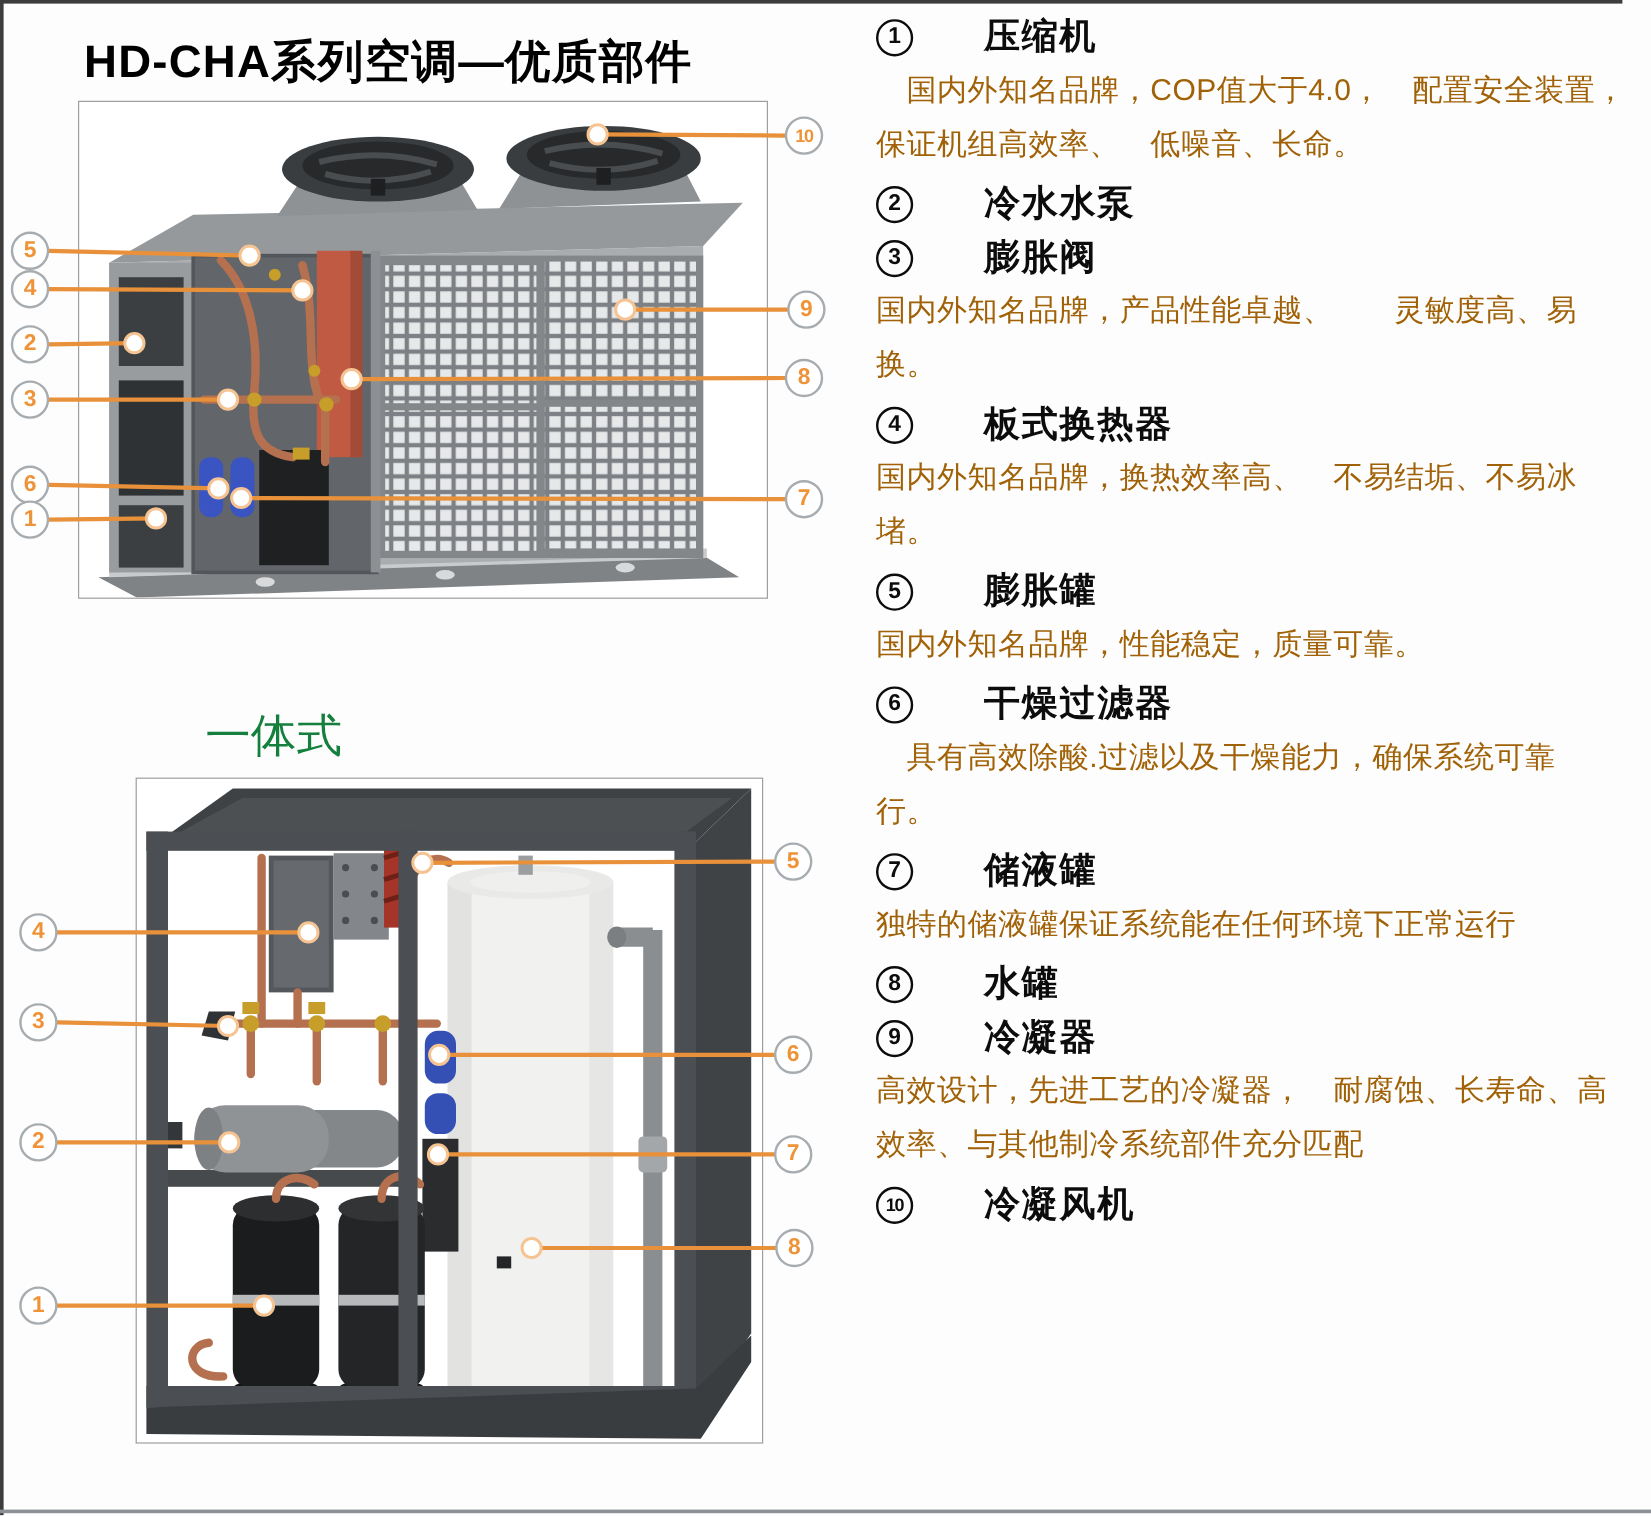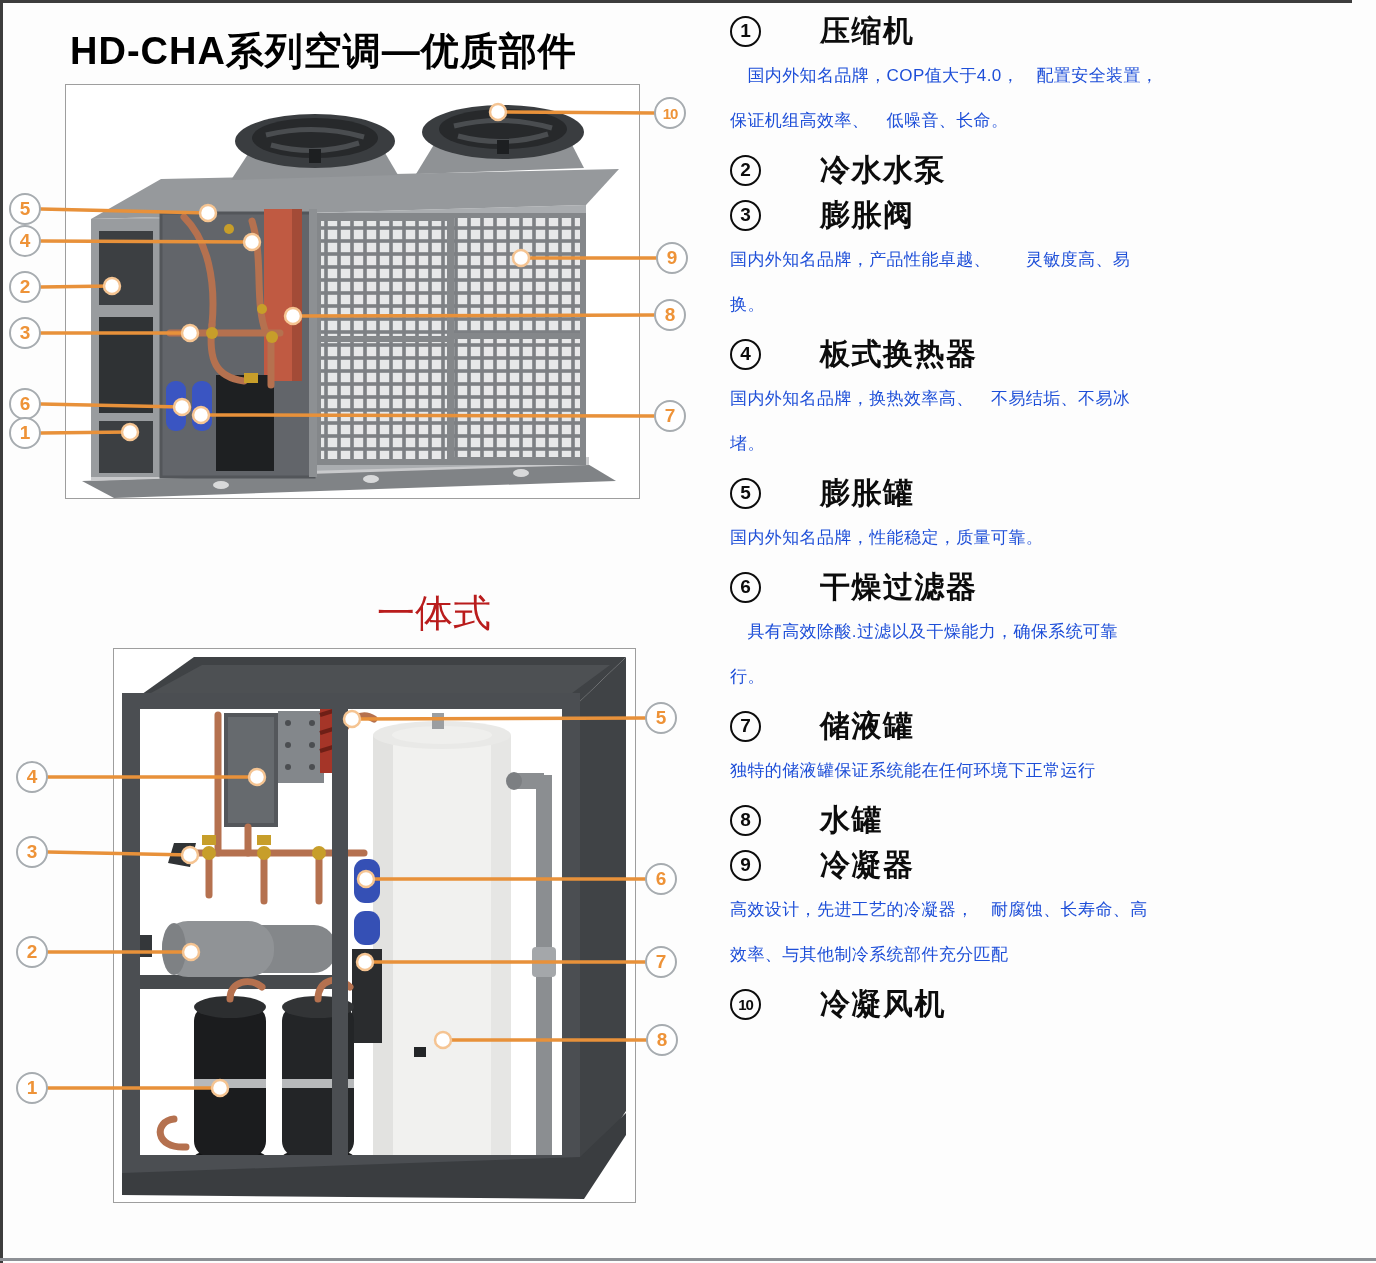--- a/index.html
+++ b/index.html
@@ -24,37 +24,37 @@
 
   .callout{
     position:absolute;width:32px;height:32px;box-sizing:border-box;
     border:2px solid #a7acb0;border-radius:50%;background:#fff;
     display:flex;align-items:center;justify-content:center;
     font-weight:700;font-size:19px;color:#ee9338;z-index:3;
   }
   .callout.wide{font-size:15px;letter-spacing:-1px;}
 
   .fig2-label{
-    position:absolute;left:171px;top:588px;width:320px;text-align:right;
-    font-family:"Liberation Serif","DejaVu Serif",serif;font-size:38px;color:#b91c1c;
+    position:absolute;left:171px;top:588px;width:320px;text-align:left;
+    font-family:"Liberation Serif","DejaVu Serif",serif;font-size:38px;color:#15803d;
   }
 
   .parts{position:absolute;left:730px;top:4px;width:640px;}
   .part{margin-bottom:7px;}
   .part-head{display:flex;align-items:center;gap:15px;margin:9px 0 4px 0;}
   .pnum{
     width:31px;height:31px;box-sizing:border-box;flex:0 0 31px;
     border:2.5px solid #0c0c0c;border-radius:50%;
     display:flex;align-items:center;justify-content:center;
     font-size:19px;font-weight:700;color:#0c0c0c;
   }
   .pnum.wide{font-size:15px;letter-spacing:-1px;}
   .pname{font-size:30px;line-height:36px;font-weight:700;color:#0c0c0c;letter-spacing:1.5px;margin-left:44px;}
   .pdesc:empty{display:none;}
-  .pdesc-line{font-size:17px;line-height:45px;color:#1d4ed8;letter-spacing:0.4px;white-space:pre-wrap;}
+  .pdesc-line{font-size:25px;line-height:45px;color:#a16207;letter-spacing:0.4px;white-space:pre-wrap;}
 </style>
 </head>
 <body>
 
 <div class="page">
   <div class="border-top"></div>
   <div class="border-left"></div>
   <div class="border-bottom"></div>
 
   <h1 class="title">HD-CHA系列空调—优质部件</h1>

